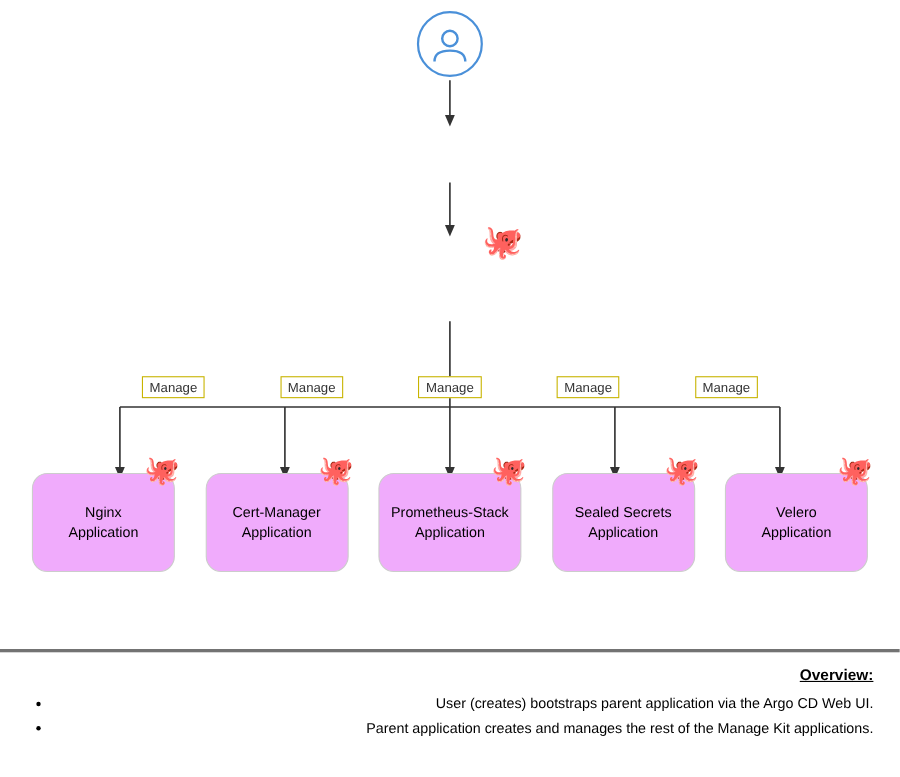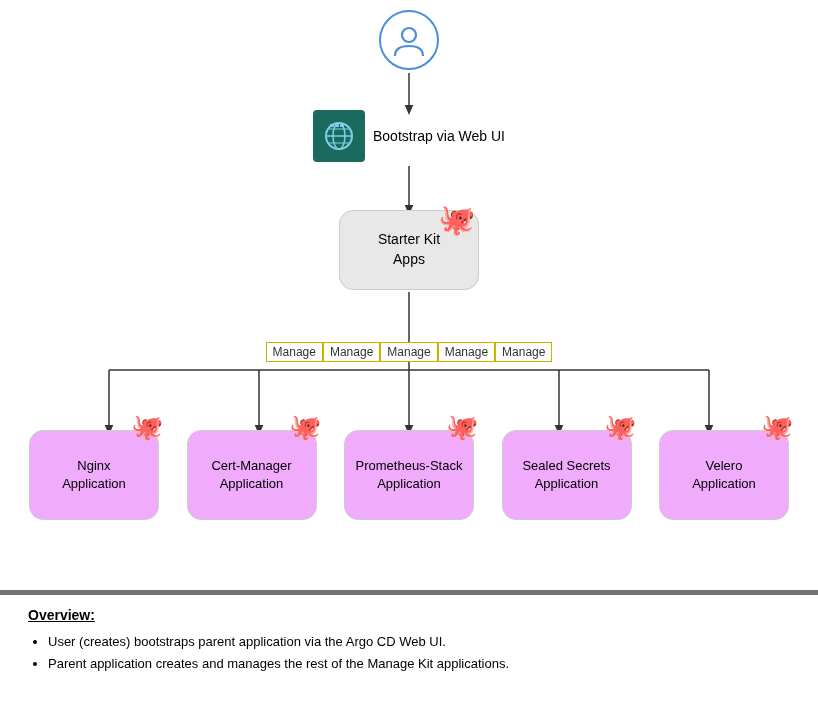--- a/index.html
+++ b/index.html
@@ -109,21 +109,21 @@
 
     
     .manage-labels {
       position: absolute;
       top: 342px;
       left: 50%;
       transform: translateX(-50%);
       width: 560px;
       display: flex;
       flex-direction: row;
-      justify-content: center;
+      justify-content: space-between;
       align-items: center;
     }
 
     .manage-badge {
       background: #fff;
       border: 1.5px solid #c8b400;
       font-size: 12px;
       padding: 2px 6px;
       color: #333;
     }
@@ -167,21 +167,22 @@
       position: absolute;
       top: -18px;
       right: -5px;
       font-size: 26px;
       z-index: 2;
     }
 
     
     .overview-section {
       padding: 12px 24px 12px 28px;
-      border-top: 5px solid #737373;
+      border-top: 3px solid #737373;
+      text-align: right;
     }
 
     .overview-title {
       font-size: 14px;
       font-weight: bold;
       text-decoration: underline;
       margin-bottom: 8px;
     }
 
     .overview-list {
@@ -225,41 +226,21 @@
 
   <div class="user-node">
     <div class="user-circle">
       <svg width="36" height="36" viewBox="0 0 36 36">
         <circle cx="18" cy="13" r="7" fill="none" stroke="#4a90d9" stroke-width="2.2"></circle>
         <path d="M4,34 Q4,24 18,24 Q32,24 32,34" fill="none" stroke="#4a90d9" stroke-width="2.2"></path>
       </svg>
     </div>
   </div>
 
-  <div class="webui-node">
-    <div class="webui-icon">
-      <svg width="36" height="36" viewBox="0 0 36 36">
-
-        <circle cx="18" cy="18" r="13" fill="none" stroke="#7ecfe8" stroke-width="2"></circle>
-        <ellipse cx="18" cy="18" rx="6" ry="13" fill="none" stroke="#7ecfe8" stroke-width="1.5"></ellipse>
-        <line x1="5" y1="18" x2="31" y2="18" stroke="#7ecfe8" stroke-width="1.5"></line>
-        <line x1="7" y1="11" x2="29" y2="11" stroke="#7ecfe8" stroke-width="1"></line>
-        <line x1="7" y1="25" x2="29" y2="25" stroke="#7ecfe8" stroke-width="1"></line>
-
-        <rect x="9" y="6" width="4" height="3" rx="1" fill="#7ecfe8"></rect>
-        <rect x="14" y="6" width="4" height="3" rx="1" fill="#7ecfe8"></rect>
-        <rect x="19" y="6" width="4" height="3" rx="1" fill="#7ecfe8"></rect>
-      </svg>
-    </div>
-    <span class="webui-label">Bootstrap via Web UI</span>
-  </div>
-
-  <div class="starter-node">
-    <span>Starter Kit<br>Apps</span>
-  </div>
+
 
   <div class="octopus-starter">🐙</div>
 
   <div class="manage-labels">
     <span class="manage-badge">Manage</span>
     <span class="manage-badge">Manage</span>
     <span class="manage-badge">Manage</span>
     <span class="manage-badge">Manage</span>
     <span class="manage-badge">Manage</span>
   </div>

